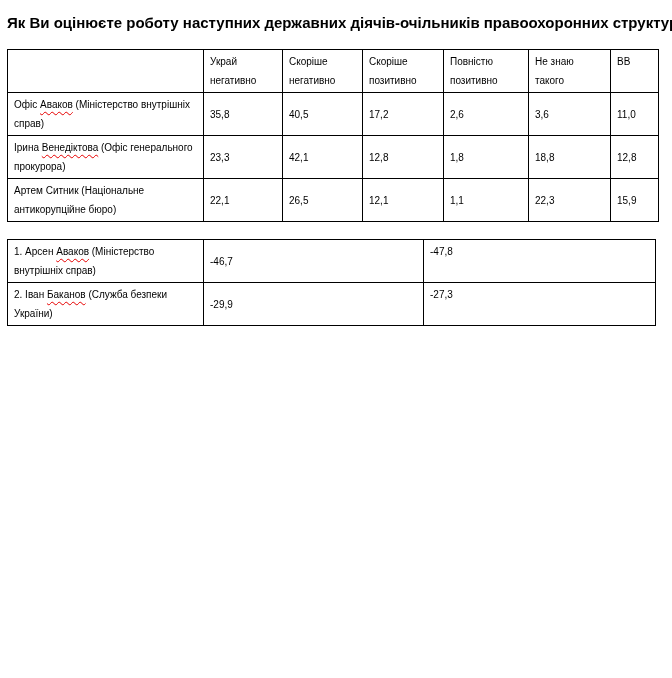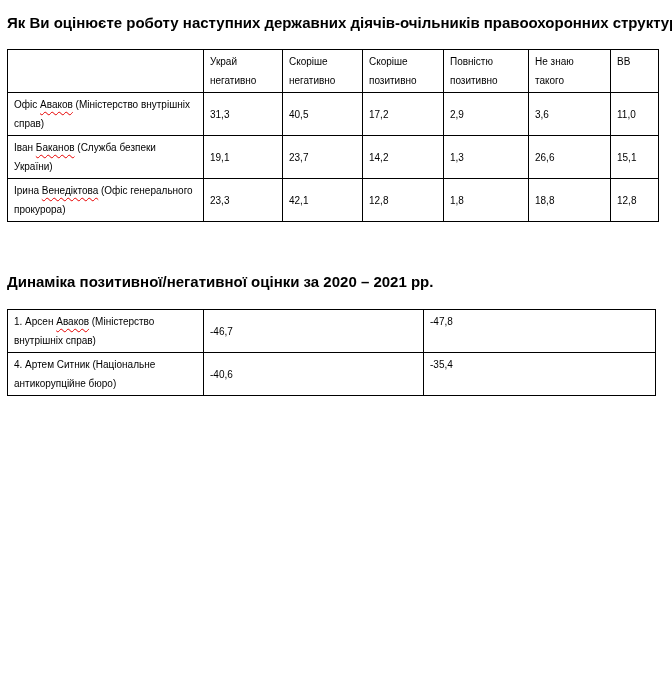--- a/index.html
+++ b/index.html
@@ -70,63 +70,62 @@
       <th></th>
       <th>Украй негативно</th>
       <th>Скоріше негативно</th>
       <th>Скоріше позитивно</th>
       <th>Повністю позитивно</th>
       <th>Не знаю такого</th>
       <th>ВВ</th>
     </tr>
     <tr>
       <td><span>Офіс </span><span class="wavy">Аваков</span><span> (Міністерство внутрішніх справ)</span></td>
-      <td class="num">31,3</td>
+      <td class="num">35,8</td>
       <td class="num">40,5</td>
       <td class="num">17,2</td>
-      <td class="num">2,9</td>
+      <td class="num">2,6</td>
       <td class="num">3,6</td>
       <td class="num">11,0</td>
-    </tr>
-    <tr>
-      <td><span>Іван </span><span class="wavy">Баканов</span><span> (Служба безпеки України)</span></td>
-      <td class="num">19,1</td>
-      <td class="num">23,7</td>
-      <td class="num">14,2</td>
-      <td class="num">1,3</td>
-      <td class="num">26,6</td>
-      <td class="num">15,1</td>
     </tr>
     <tr>
       <td><span>Ірина </span><span class="wavy">Венедіктова</span><span> (Офіс генерального прокурора)</span></td>
       <td class="num">23,3</td>
       <td class="num">42,1</td>
       <td class="num">12,8</td>
       <td class="num">1,8</td>
       <td class="num">18,8</td>
       <td class="num">12,8</td>
     </tr>
+    <tr>
+      <td><span>Артем Ситник (Національне антикорупційне бюро)</span><span class="wavy"></span><span></span></td>
+      <td class="num">22,1</td>
+      <td class="num">26,5</td>
+      <td class="num">12,1</td>
+      <td class="num">1,1</td>
+      <td class="num">22,3</td>
+      <td class="num">15,9</td>
+    </tr>
   </tbody>
     </table>
 
-  <div class="doc-title dynamics-title">Динаміка позитивної/негативної оцінки за 2020 – 2021 рр.</div>
 
   <table id="balance-table">
     <colgroup>
       <col style="width:196px">
         <col style="width:220px">
         <col style="width:232px">
     </colgroup>
     <tbody>
     <tr>
       <td><span>1. Арсен </span><span class="wavy">Аваков</span><span> (Міністерство внутрішніх справ)</span></td>
       <td class="num">-46,7</td>
       <td class="num-top">-47,8</td>
     </tr>
     <tr>
-      <td><span>4. Артем Ситник (Національне антикорупційне бюро)</span><span class="wavy"></span><span></span></td>
-      <td class="num">-40,6</td>
-      <td class="num-top">-35,4</td>
+      <td><span>2. Іван </span><span class="wavy">Баканов</span><span> (Служба безпеки України)</span></td>
+      <td class="num">-29,9</td>
+      <td class="num-top">-27,3</td>
     </tr>
   </tbody>
     </table>
 
 </div>
 
 </body></html>

